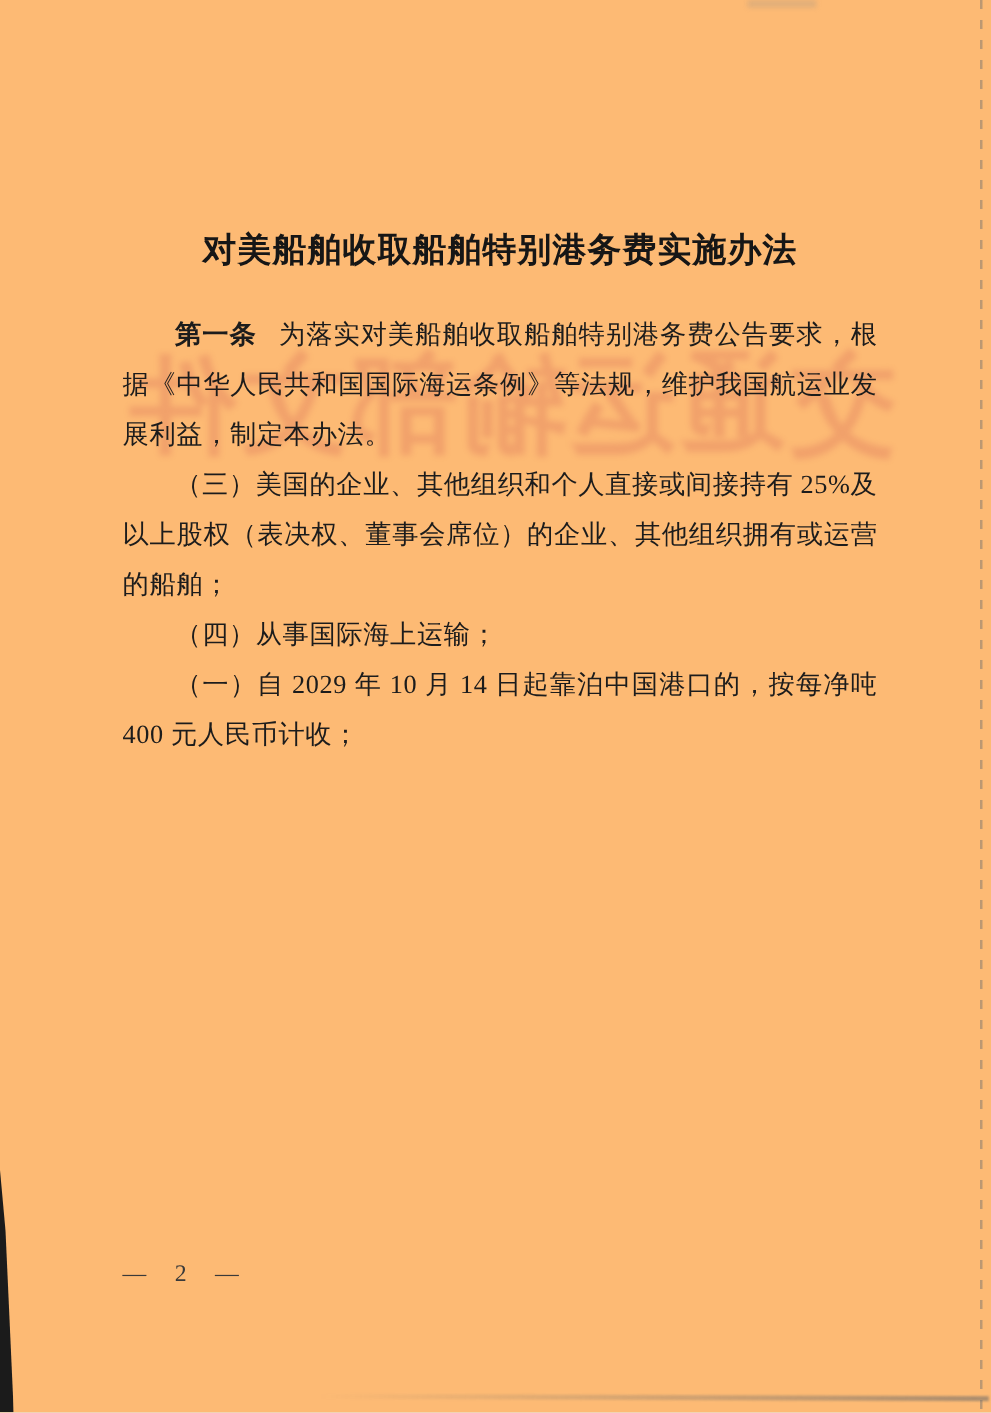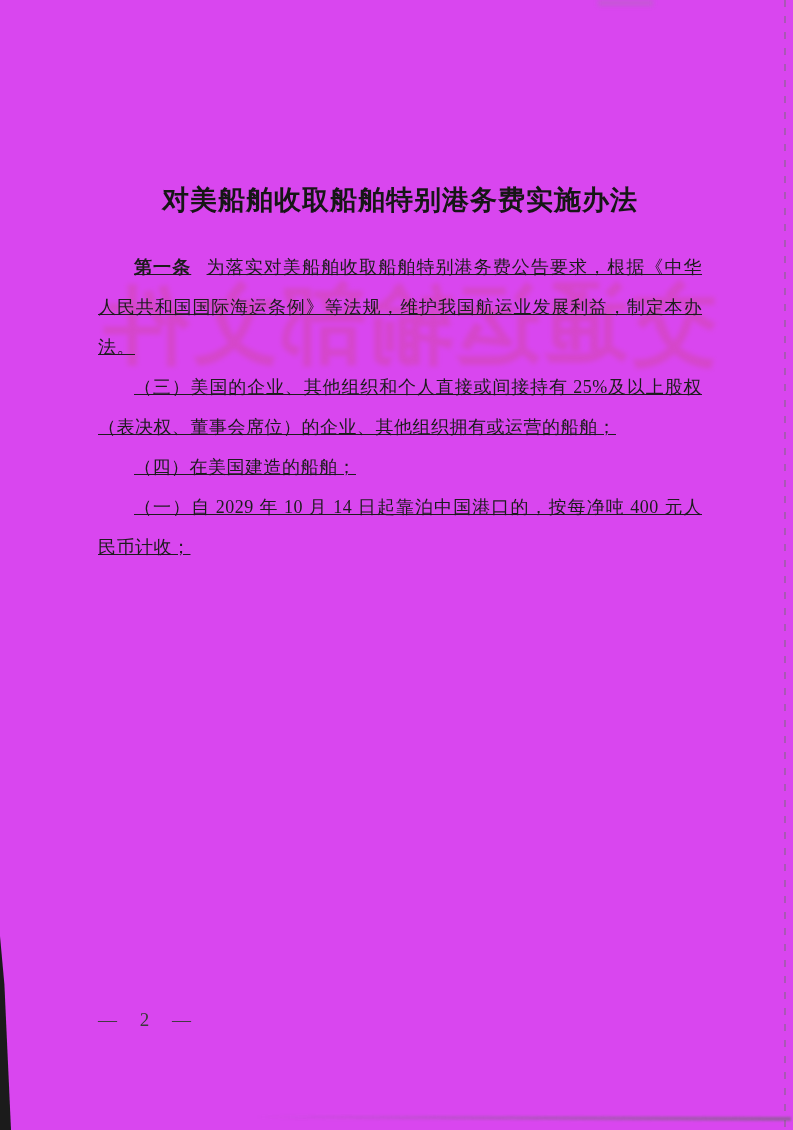--- a/index.html
+++ b/index.html
@@ -1,21 +1,21 @@
 <!DOCTYPE html>
 <html><head>
 <meta charset="utf-8">
 <style>
   html, body { margin: 0; padding: 0; background: #e8e8e8; }
   .page {
     position: relative;
     width: 793px;
     height: 1130px;
     margin: 0 auto;
-    background: #d946ef;
+    background: #fdba74;
     overflow: hidden;
     font-family: "Liberation Serif", "DejaVu Serif", serif;
     color: #1c1c1c;
   }
 
   
   .bleed {
     position: absolute;
     left: 100px;
     top: 272px;
@@ -49,26 +49,25 @@
     font-weight: bold;
     letter-spacing: 1px;
     line-height: 32px;
     text-align: center;
     color: #161616;
     font-family: "Liberation Serif", "DejaVu Serif", serif;
   }
 
   .para {
     margin: 0;
-    font-size: 18px;
+    font-size: 21px;
     line-height: 40px;
     letter-spacing: 0.5px;
     text-indent: 2em;
     text-align: justify;
-    text-decoration: underline;
   }
   .para-label { font-weight: bold; }
   .para-label:not(:empty) { margin-right: 0.85em; }
 
   .footer {
     position: absolute;
     left: 98px;
     top: 1008px;
     z-index: 2;
     font-size: 19px;
@@ -139,21 +138,21 @@
     </p>
 
 
 
 
     <p class="para">
       <span class="para-label"></span><span>（三）美国的企业、其他组织和个人直接或间接持有 25%及以上股权（表决权、董事会席位）的企业、其他组织拥有或运营的船舶；</span>
     </p>
 
     <p class="para">
-      <span class="para-label"></span><span>（四）在美国建造的船舶；</span>
+      <span class="para-label"></span><span>（四）从事国际海上运输；</span>
     </p>
 
 
 
 
     <p class="para">
       <span class="para-label"></span><span>（一）自 2029 年 10 月 14 日起靠泊中国港口的，按每净吨 400 元人民币计收；</span>
     </p>
 
   </div>

